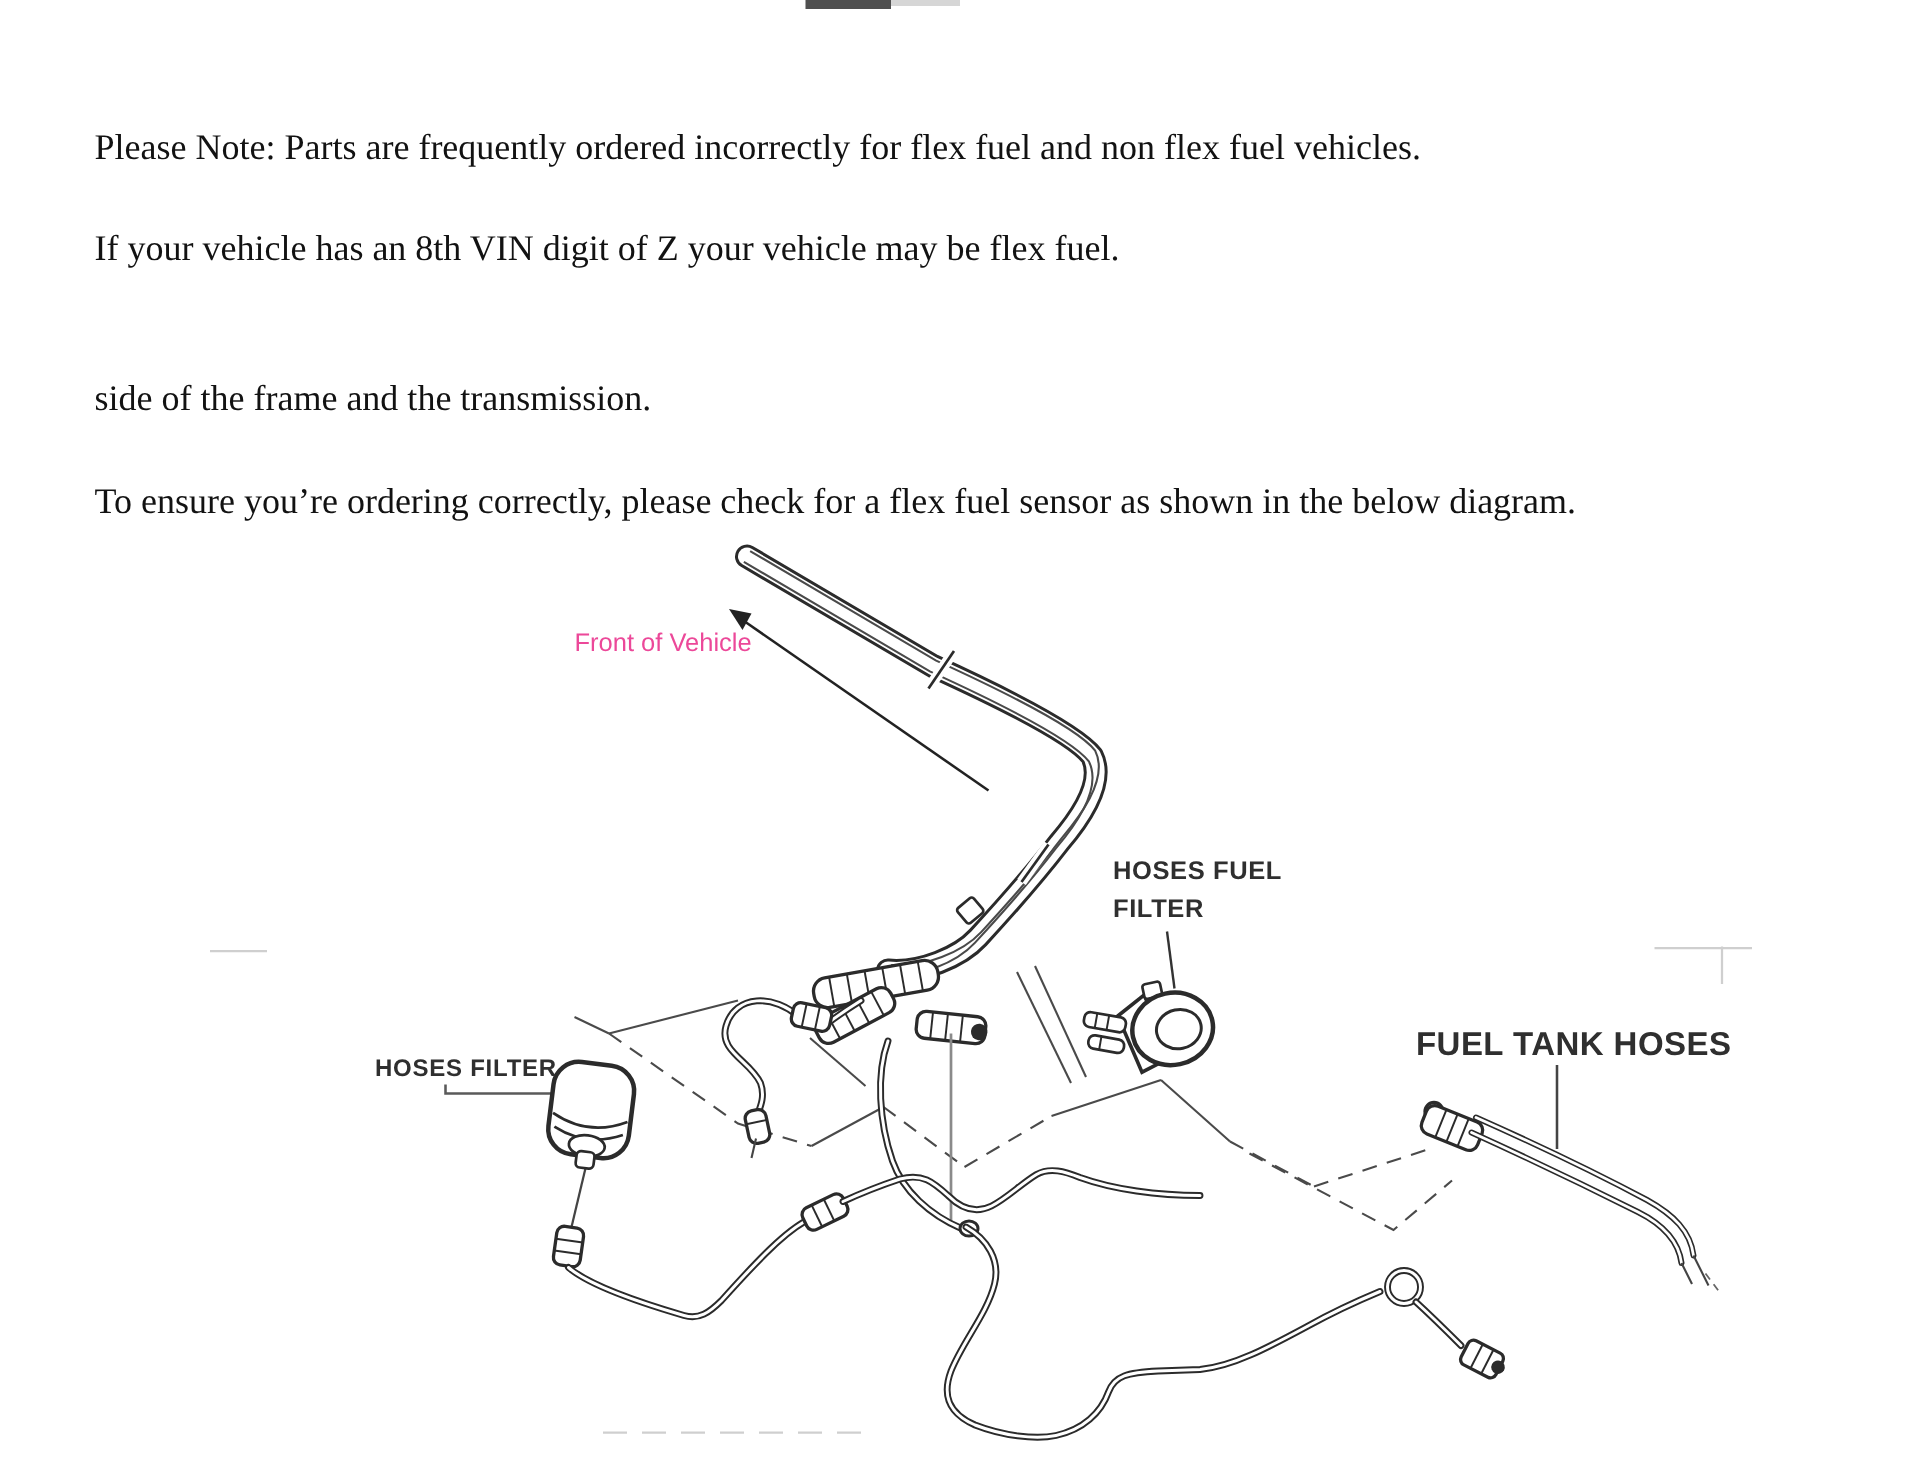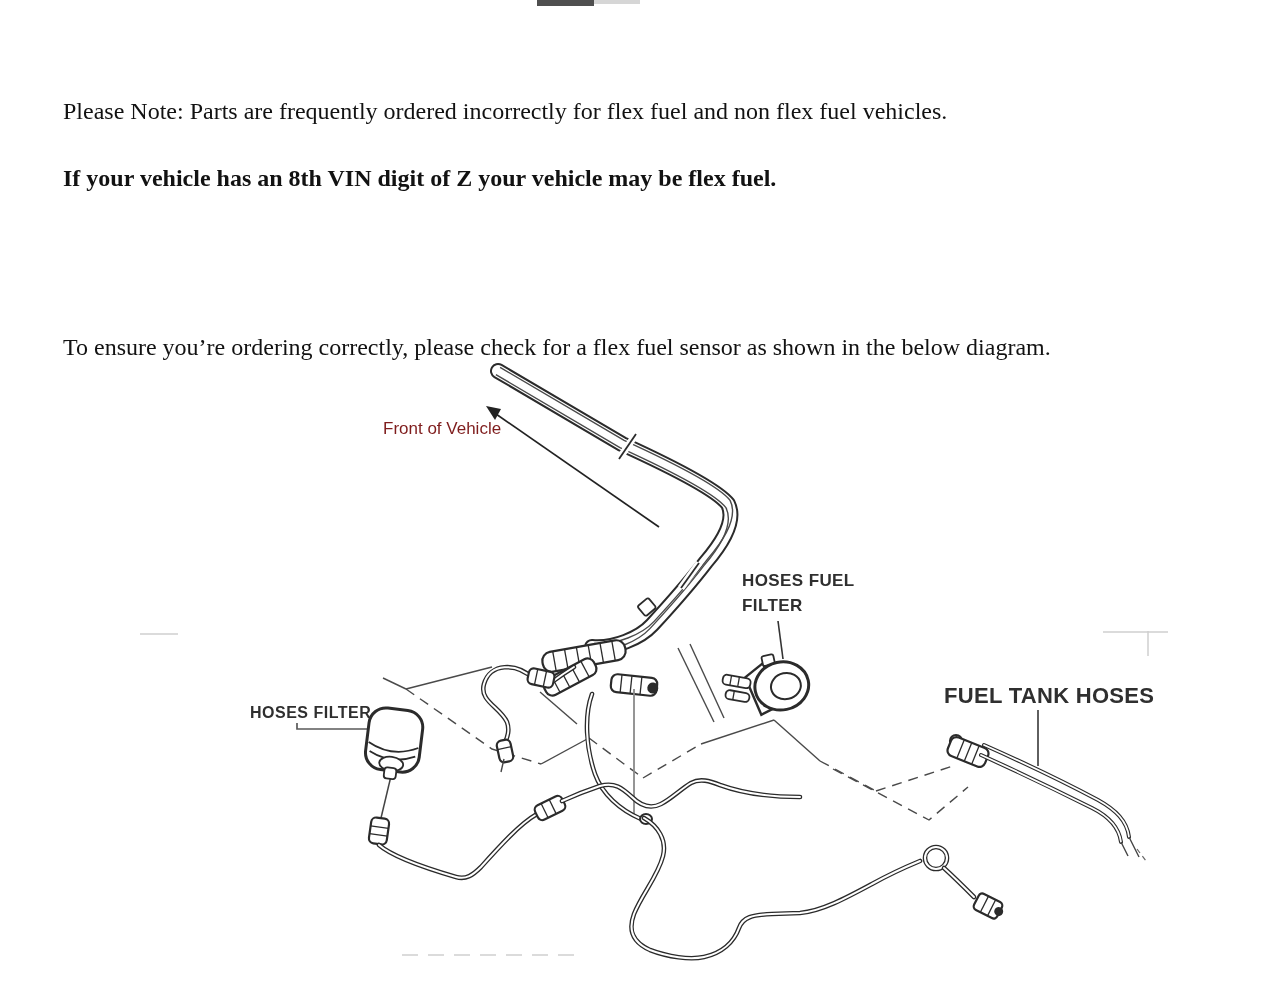--- a/index.html
+++ b/index.html
@@ -9,31 +9,31 @@
   html,body{margin:0;padding:0;}
   body{
     width:1280px;height:989px;background:var(--paper);
     font-family:"Liberation Serif", serif; color:var(--text);
     position:relative;overflow:hidden;
   }
   .crop-bar{position:absolute;}
   .bar-dark{left:537px;top:0;width:57px;height:6px;background:#4f4f4f;}
   .bar-light{left:594px;top:0;width:46px;height:4px;background:#d6d6d6;}
 
-  .note{position:absolute;left:63px;font-size:24px;line-height:35px;white-space:nowrap;}
+  .note{position:absolute;left:63px;font-size:24px;line-height:35px;white-space:nowrap;margin-top:12px;}
   .note.p1{top:70px;}
-  .note.p2{top:137px;font-weight:bold;}
+  .note.p2{top:137px;}
   .note.p3{top:202px;white-space:normal;width:1170px;}
   .note.p4{top:306px;}
 
   .diagram{position:absolute;left:0;top:0;width:1280px;height:989px;}
   .diagram svg{position:absolute;left:0;top:0;}
 
   .dlabel{position:absolute;font-family:"Liberation Sans", sans-serif;color:var(--label);}
-  .lbl-front{left:383px;top:419px;font-size:17px;color:#7f1d1d;}
+  .lbl-front{left:383px;top:419px;font-size:17px;color:#ec4899;}
   .lbl-sensor{left:742px;top:568px;font-size:17px;font-weight:bold;line-height:25px;letter-spacing:.4px;}
   .lbl-tank{left:944px;top:683px;font-size:22px;font-weight:bold;letter-spacing:.3px;}
   .lbl-filter{left:250px;top:704px;font-size:16px;font-weight:bold;letter-spacing:.5px;}
 
   
   .po{fill:none;stroke:var(--ink);stroke-width:4.6;stroke-linecap:round;stroke-linejoin:round;}
   .pi{fill:none;stroke:#fff;stroke-width:2;stroke-linecap:round;stroke-linejoin:round;}
   .thin{fill:none;stroke:var(--thin);stroke-width:1.4;}
   .dash{stroke-dasharray:10 7;}
   .fit{fill:#fff;stroke:var(--ink);stroke-width:2.2;}
@@ -42,21 +42,21 @@
   .faint{stroke:var(--faint);stroke-width:1.5;}
 </style>
 </head>
 <body>
 
 <div class="crop-bar bar-dark"></div>
 <div class="crop-bar bar-light"></div>
 
 <p class="note p1">Please Note: Parts are frequently ordered incorrectly for flex fuel and non flex fuel vehicles.</p>
 <p class="note p2">If your vehicle has an 8th VIN digit of Z your vehicle may be flex fuel.</p>
-<p class="note p3"><br></p>
+<p class="note p3"><br><span>side of the frame and the transmission.</span></p>
 <p class="note p4">To ensure you’re ordering correctly, please check for a flex fuel sensor as shown in the below diagram.</p>
 
 <div class="diagram">
 <svg width="1280" height="989" viewBox="0 0 1280 989" xmlns="http://www.w3.org/2000/svg">
   <defs>
     <path id="bnd" d="M498,371 L622,444 Q714,486 728,504 C734,516 730,534 706,562 C686,588 664,612 652,625 C640,638 614,649 592,647"></path>
     <path id="pS" d="M534,679 C516,662 490,663 484,684 C479,701 500,707 507,722 C511,733 505,741 503,749"></path>
     <path id="pCD" d="M592,694 C584,716 586,748 595,774 C602,794 620,810 641,819"></path>
     <path id="pLP" d="M644,818 C658,826 667,840 663,856 C658,876 642,894 634,914 C628,930 632,942 650,950 C668,957 690,960 704,957 C722,953 734,942 739,928 C743,917 752,915 772,914 L800,913 C822,911 846,898 872,884 C890,874 908,866 920,861"></path>
     <path id="pPX" d="M944,868 C956,879 966,889 974,897"></path>

